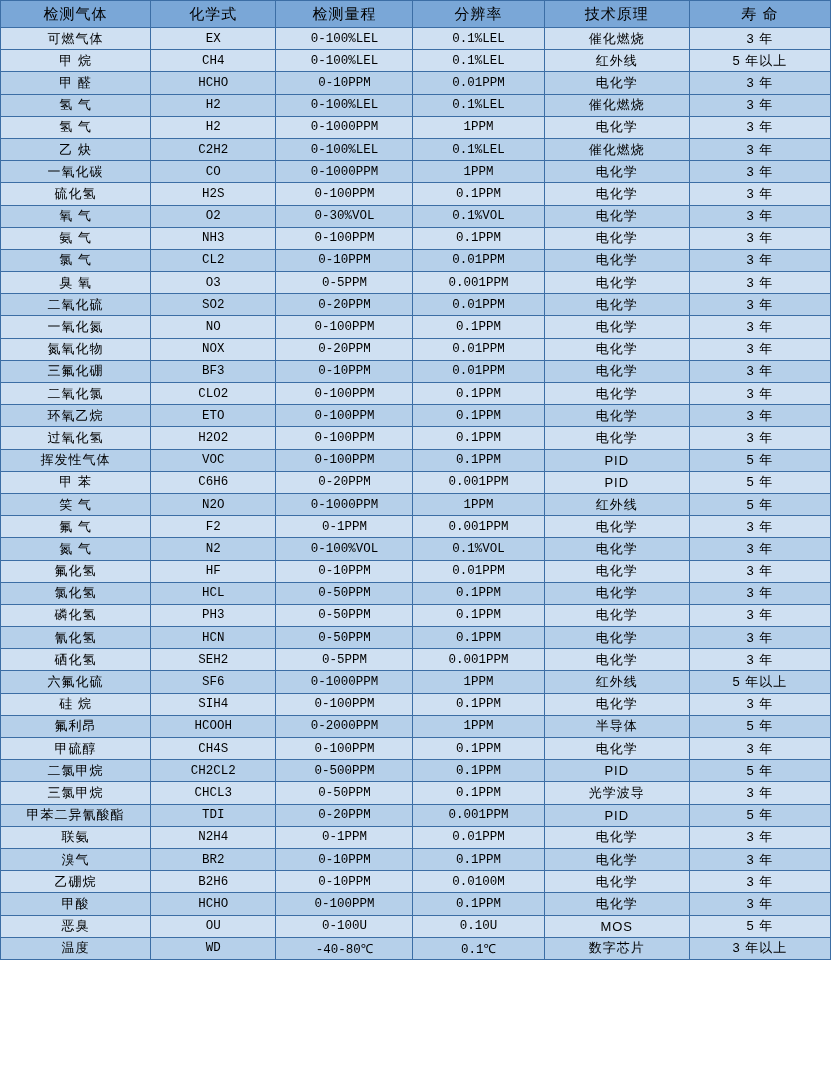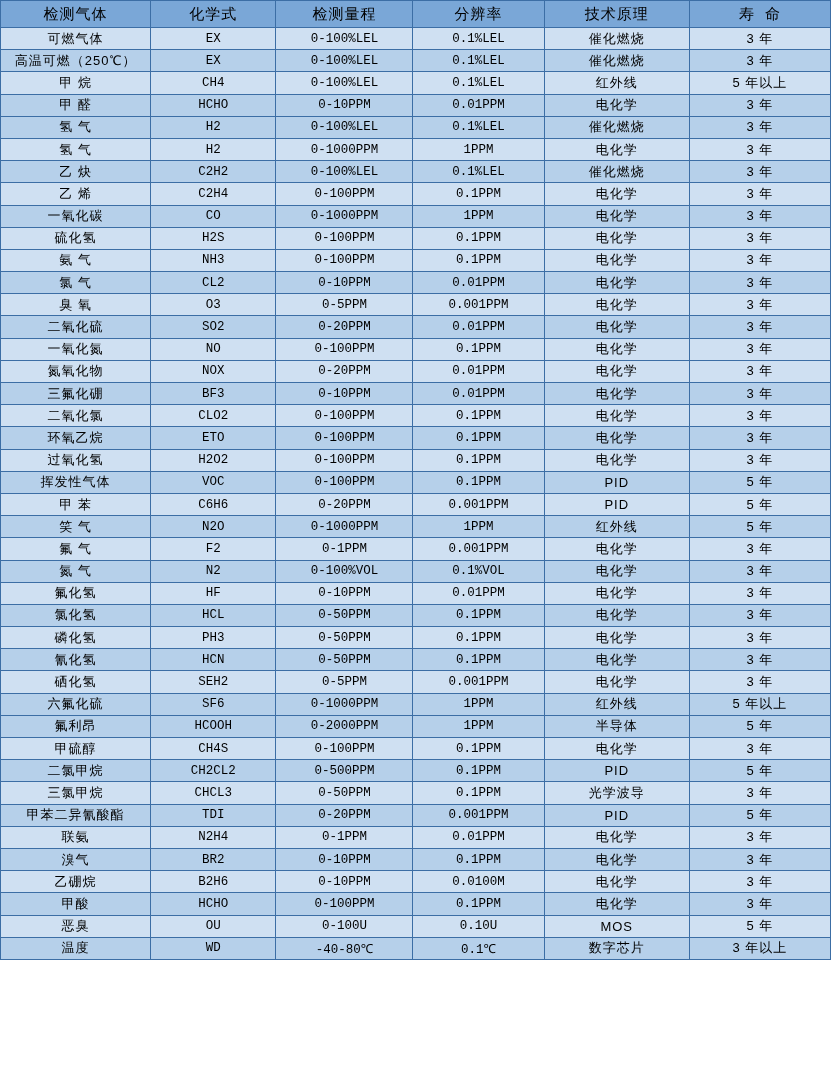--- a/index.html
+++ b/index.html
@@ -26,21 +26,20 @@
     padding: 0;
     overflow: hidden;
     white-space: nowrap;
   }
   thead th {
     background: #7aa7d7;
     height: 26px;
     font-size: 15px;
     font-weight: bold;
     letter-spacing: 1px;
-    font-family: Liberation Mono, monospace;
   }
   tbody td {
     height: 21.2px;
     font-size: 13px;
   }
   tbody tr.odd td {
     background: #cfe0f2;
   }
   tbody tr.even td {
     background: #b6d0ea;
@@ -87,28 +86,20 @@
   </thead>
   <tbody id="table-body">
       <tr class="odd">
         <td class="c-name">可燃气体</td>
         <td class="c-formula">EX</td>
         <td class="c-range">0-100%LEL</td>
         <td class="c-res">0.1%LEL</td>
         <td class="c-principle">催化燃烧</td>
         <td class="c-life">3 年</td>
       </tr>
-      <tr class="even">
-        <td class="c-name">高温可燃（250℃）</td>
-        <td class="c-formula">EX</td>
-        <td class="c-range">0-100%LEL</td>
-        <td class="c-res">0.1%LEL</td>
-        <td class="c-principle">催化燃烧</td>
-        <td class="c-life">3 年</td>
-      </tr>
       <tr class="odd">
         <td class="c-name">甲 烷</td>
         <td class="c-formula">CH4</td>
         <td class="c-range">0-100%LEL</td>
         <td class="c-res">0.1%LEL</td>
         <td class="c-principle">红外线</td>
         <td class="c-life">5 年以上</td>
       </tr>
       <tr class="even">
         <td class="c-name">甲 醛</td>
@@ -135,41 +126,41 @@
         <td class="c-life">3 年</td>
       </tr>
       <tr class="even">
         <td class="c-name">乙 炔</td>
         <td class="c-formula">C2H2</td>
         <td class="c-range">0-100%LEL</td>
         <td class="c-res">0.1%LEL</td>
         <td class="c-principle">催化燃烧</td>
         <td class="c-life">3 年</td>
       </tr>
-      <tr class="odd">
-        <td class="c-name">乙 烯</td>
-        <td class="c-formula">C2H4</td>
-        <td class="c-range">0-100PPM</td>
-        <td class="c-res">0.1PPM</td>
-        <td class="c-principle">电化学</td>
-        <td class="c-life">3 年</td>
-      </tr>
       <tr class="even">
         <td class="c-name">一氧化碳</td>
         <td class="c-formula">CO</td>
         <td class="c-range">0-1000PPM</td>
         <td class="c-res">1PPM</td>
         <td class="c-principle">电化学</td>
         <td class="c-life">3 年</td>
       </tr>
       <tr class="odd">
         <td class="c-name">硫化氢</td>
         <td class="c-formula">H2S</td>
         <td class="c-range">0-100PPM</td>
         <td class="c-res">0.1PPM</td>
+        <td class="c-principle">电化学</td>
+        <td class="c-life">3 年</td>
+      </tr>
+      <tr class="even">
+        <td class="c-name">氧 气</td>
+        <td class="c-formula">O2</td>
+        <td class="c-range">0-30%VOL</td>
+        <td class="c-res">0.1%VOL</td>
         <td class="c-principle">电化学</td>
         <td class="c-life">3 年</td>
       </tr>
       <tr class="odd">
         <td class="c-name">氨 气</td>
         <td class="c-formula">NH3</td>
         <td class="c-range">0-100PPM</td>
         <td class="c-res">0.1PPM</td>
         <td class="c-principle">电化学</td>
         <td class="c-life">3 年</td>
@@ -327,20 +318,28 @@
         <td class="c-life">3 年</td>
       </tr>
       <tr class="even">
         <td class="c-name">六氟化硫</td>
         <td class="c-formula">SF6</td>
         <td class="c-range">0-1000PPM</td>
         <td class="c-res">1PPM</td>
         <td class="c-principle">红外线</td>
         <td class="c-life">5 年以上</td>
       </tr>
+      <tr class="odd">
+        <td class="c-name">硅 烷</td>
+        <td class="c-formula">SIH4</td>
+        <td class="c-range">0-100PPM</td>
+        <td class="c-res">0.1PPM</td>
+        <td class="c-principle">电化学</td>
+        <td class="c-life">3 年</td>
+      </tr>
       <tr class="even">
         <td class="c-name">氟利昂</td>
         <td class="c-formula">HCOOH</td>
         <td class="c-range">0-2000PPM</td>
         <td class="c-res">1PPM</td>
         <td class="c-principle">半导体</td>
         <td class="c-life">5 年</td>
       </tr>
       <tr class="odd">
         <td class="c-name">甲硫醇</td>

